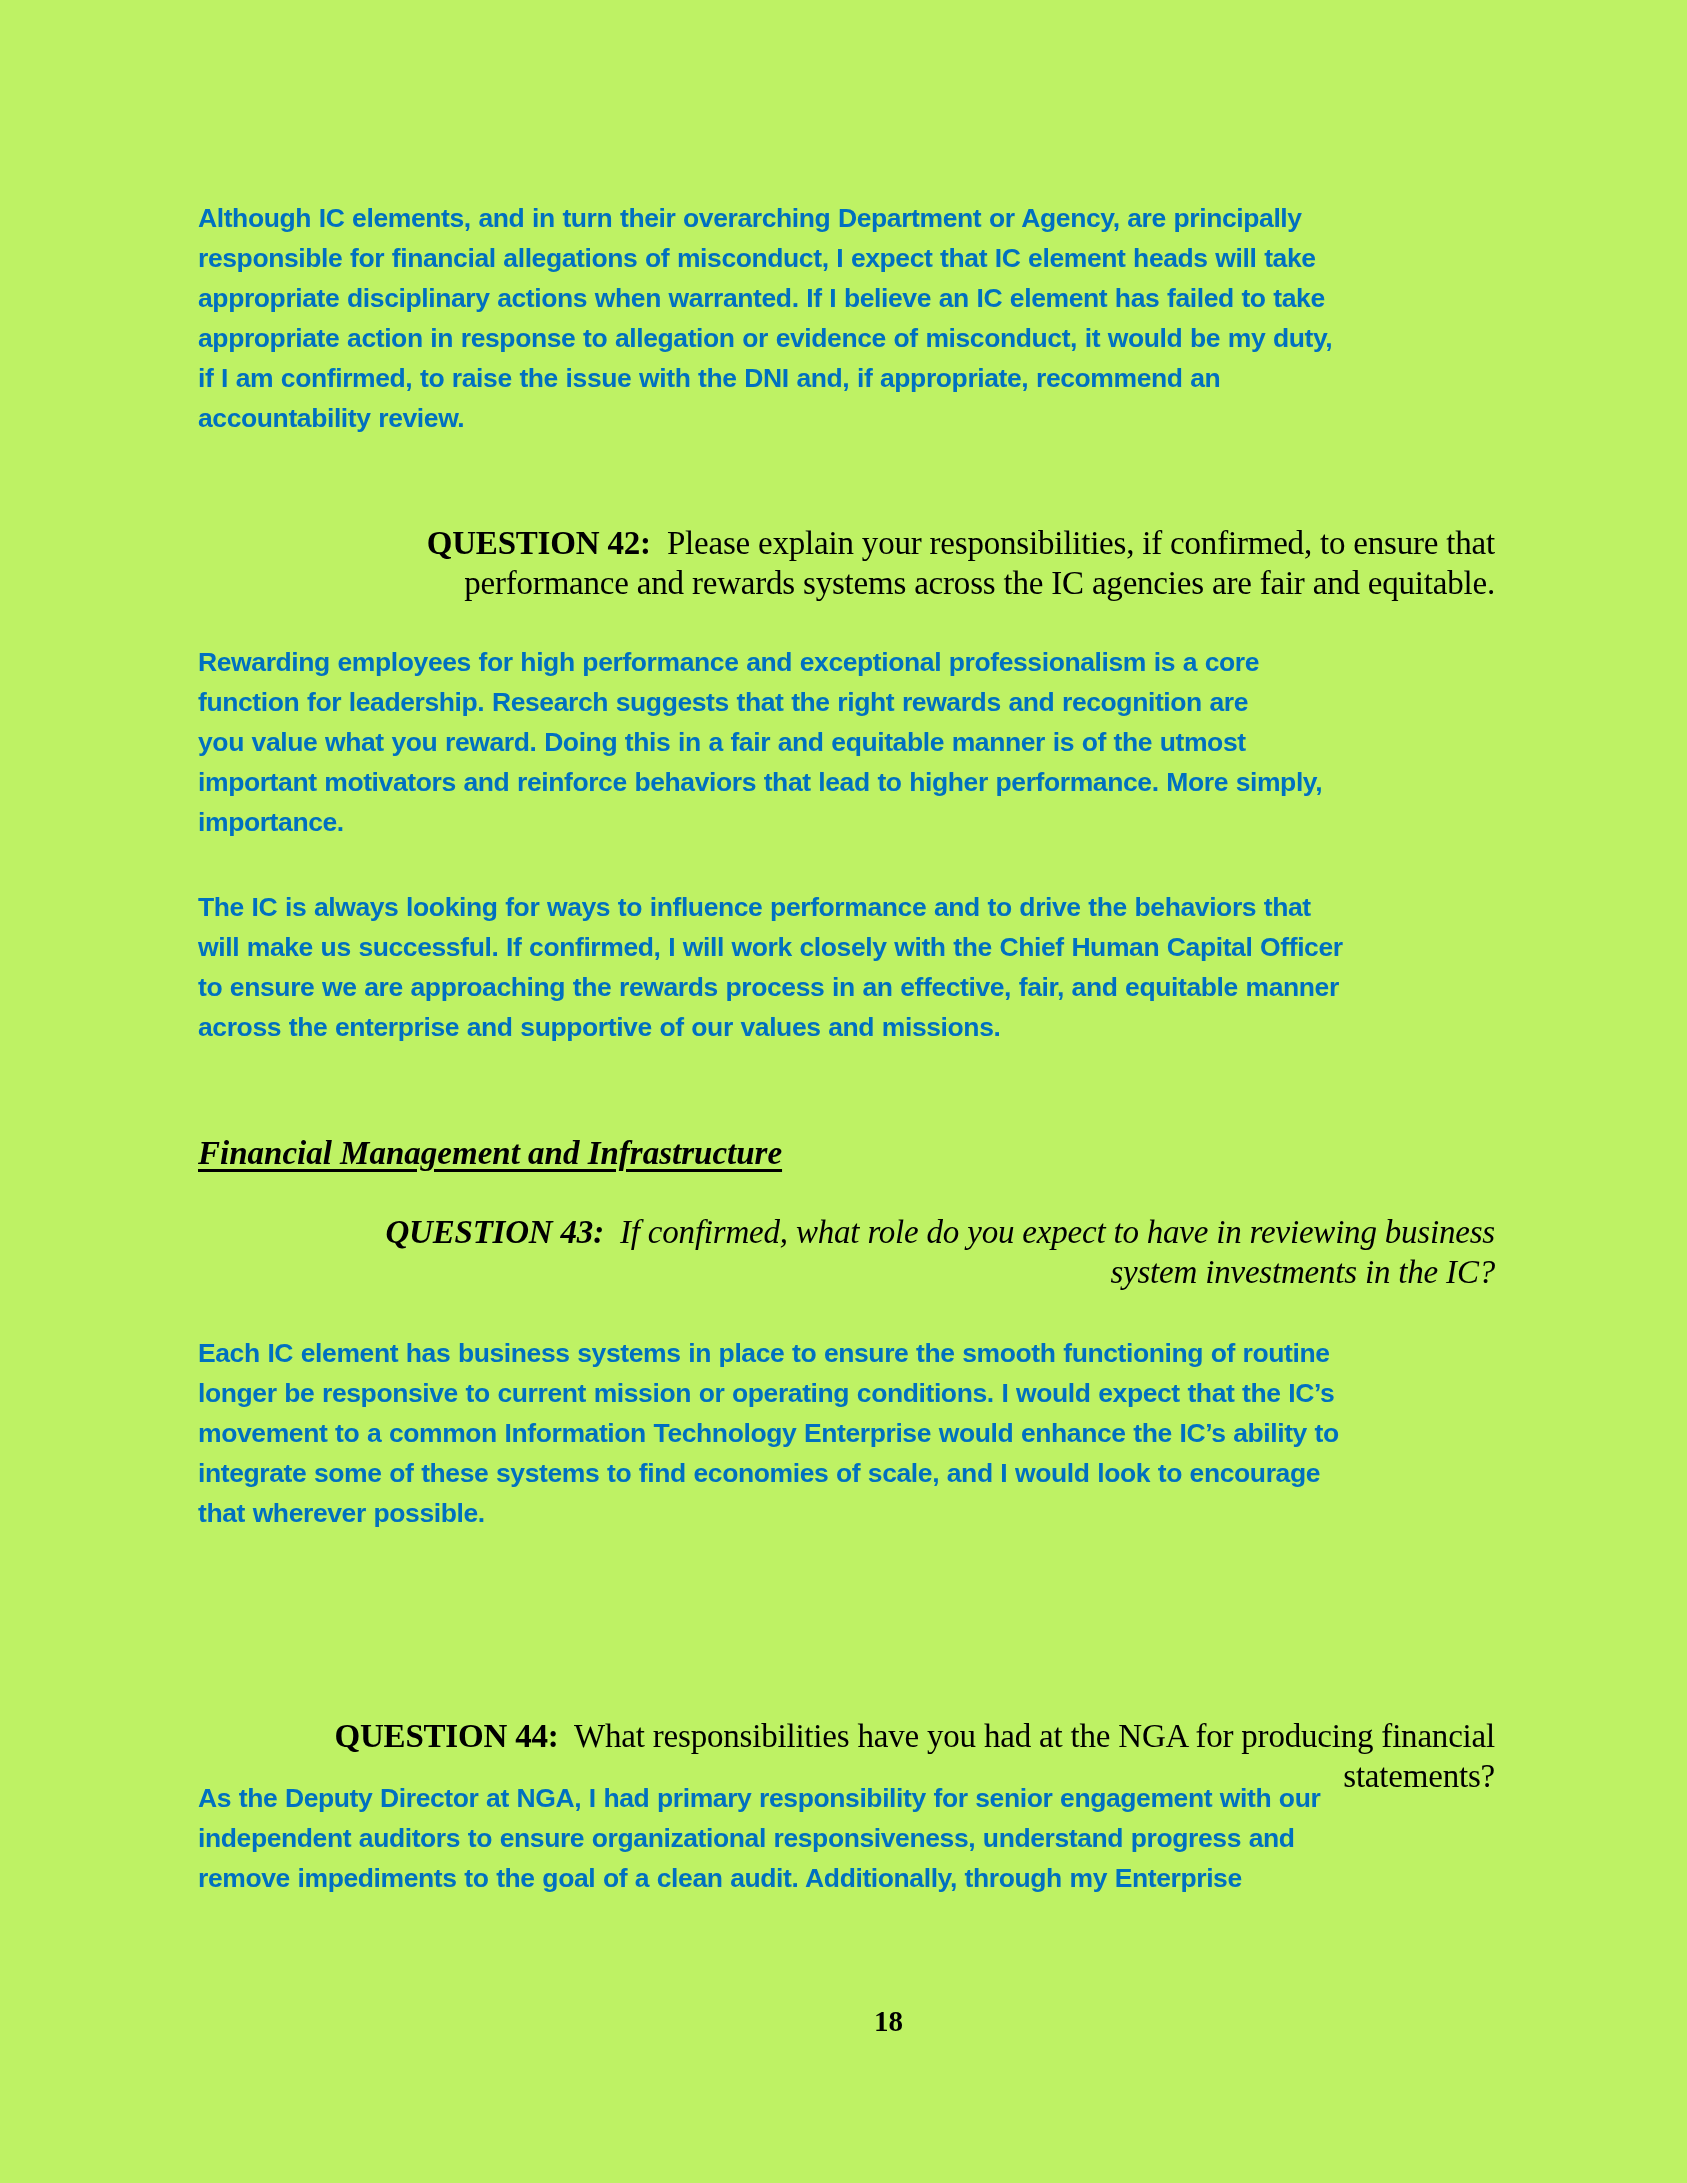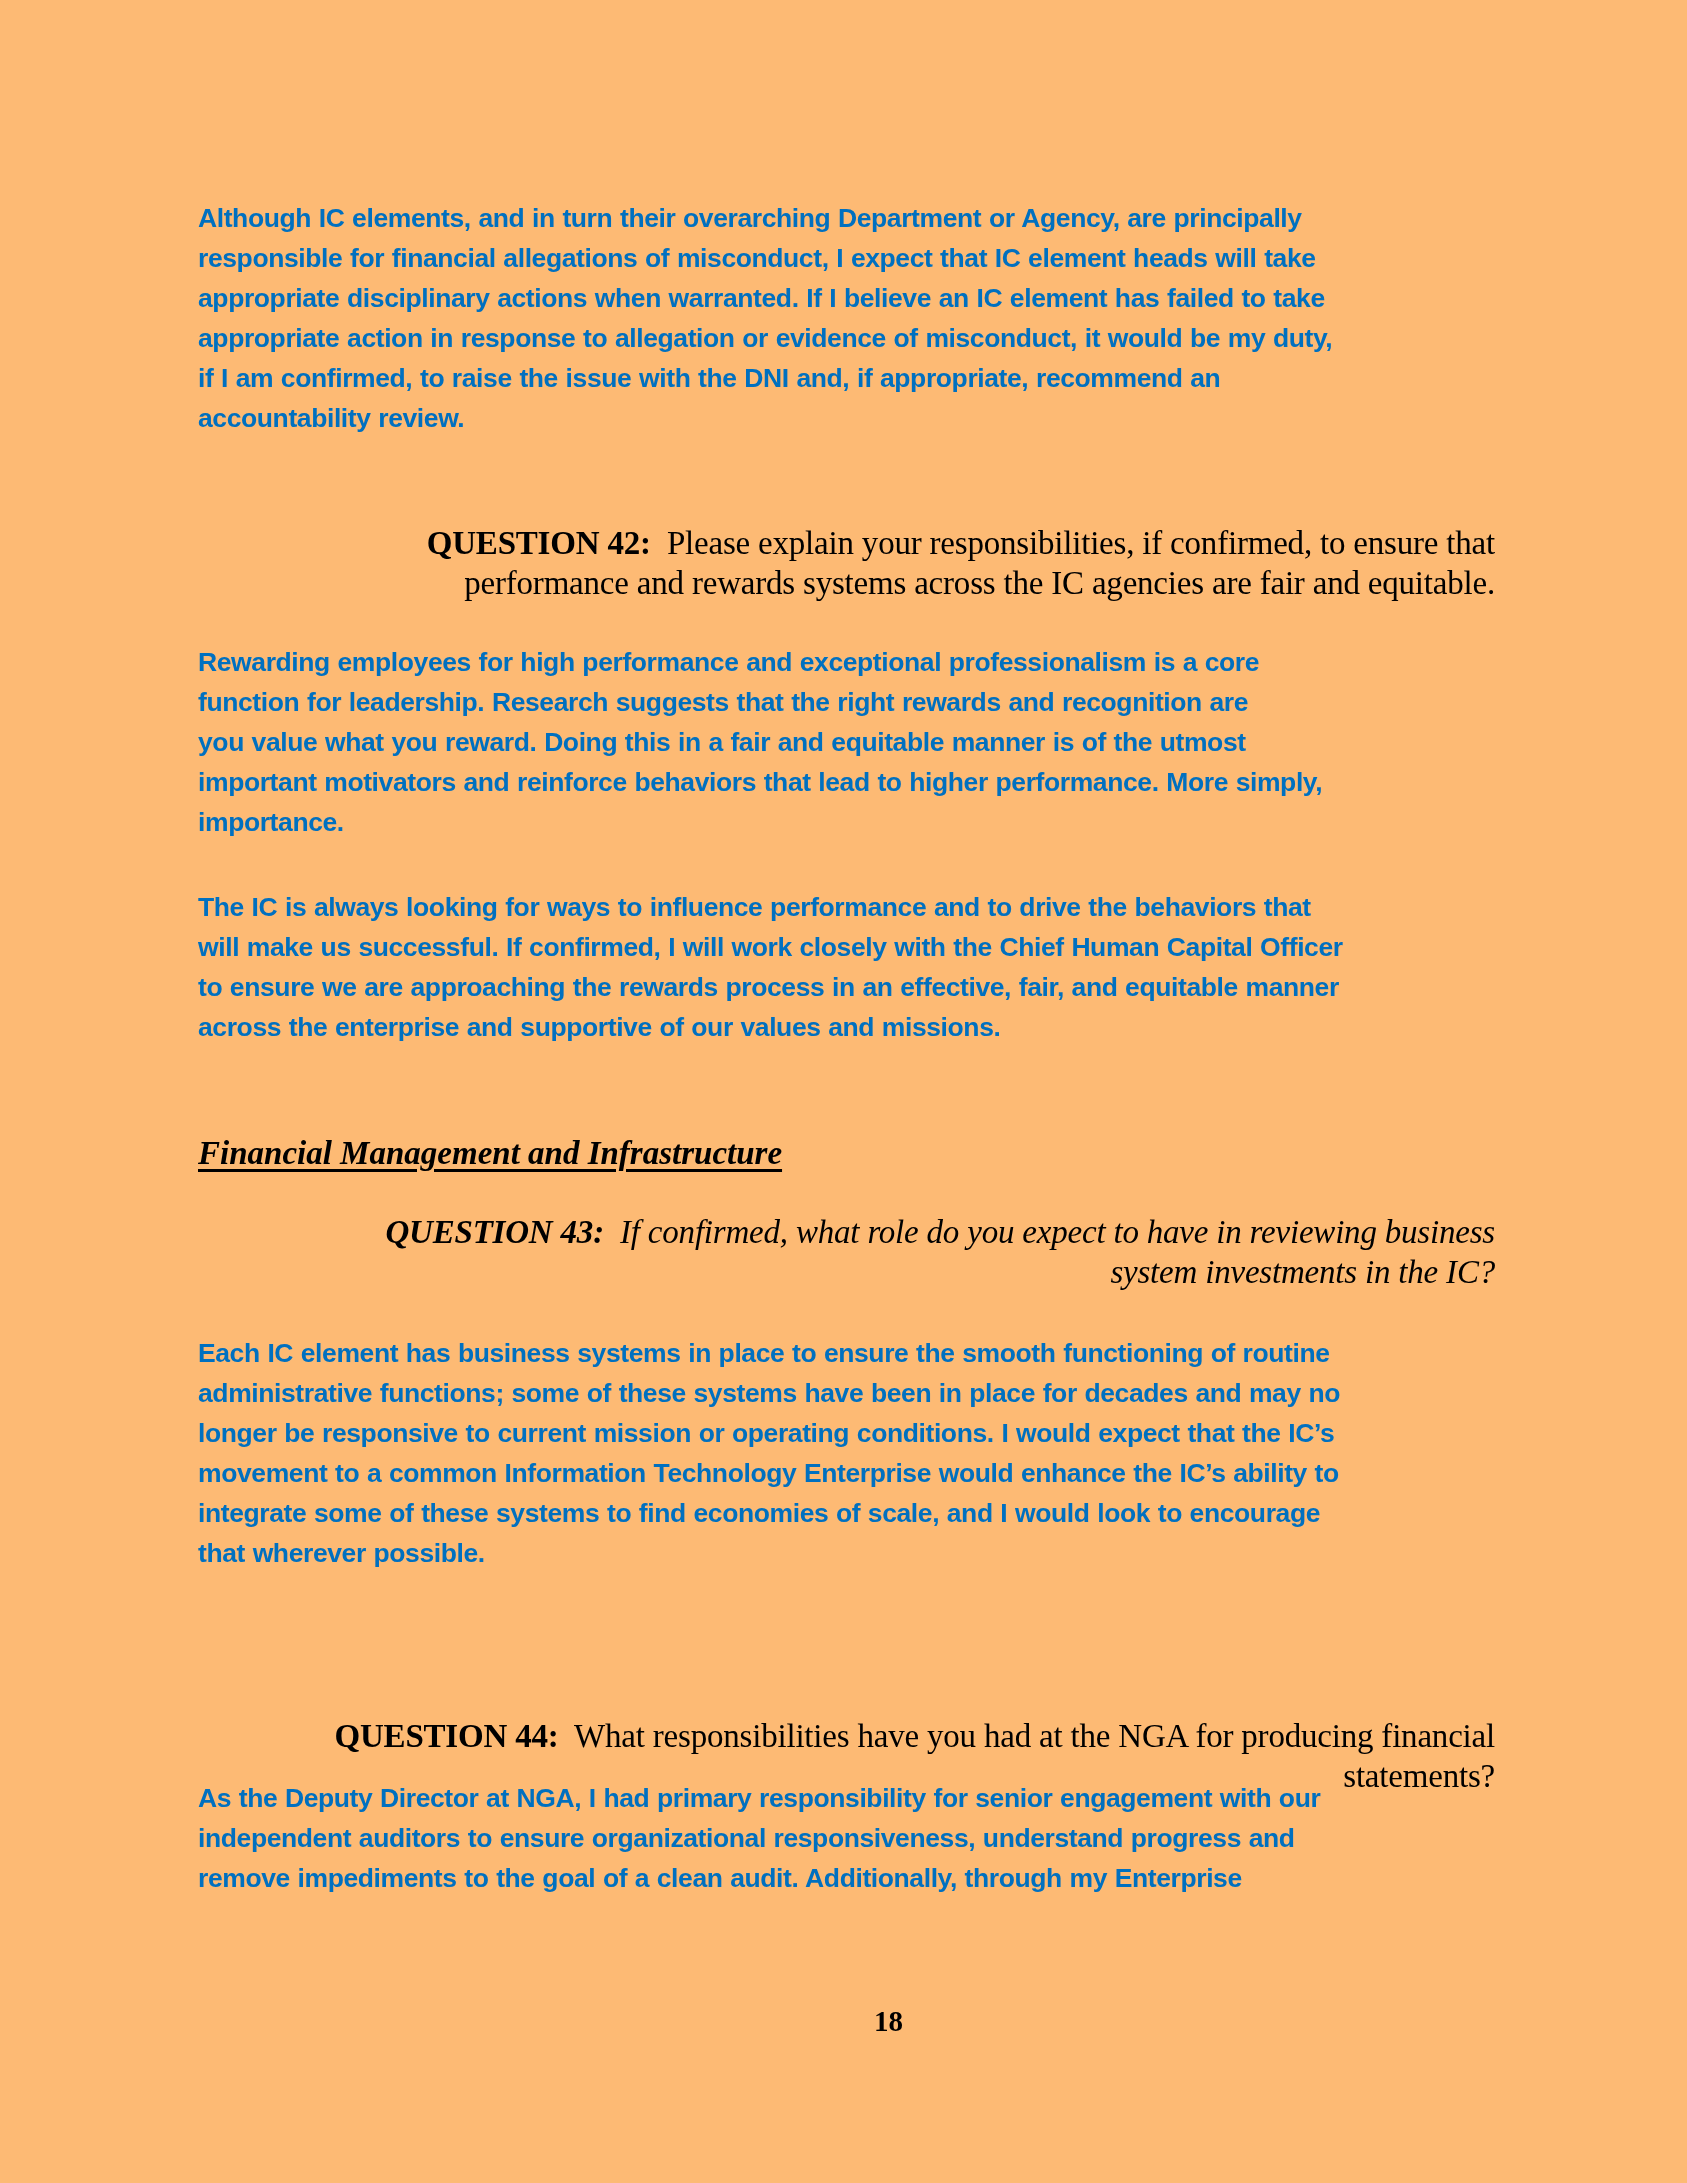--- a/index.html
+++ b/index.html
@@ -11,21 +11,21 @@
       width: 1687px;
       height: 2183px;
       position: relative;
       overflow: hidden;
     }
     .page {
       position: absolute;
       left: 0; top: 0;
       width: 1687px;
       height: 2183px;
-      background: #fdba74;
+      background: #bef264;
     }
     .block {
       position: absolute;
       left: 198px;
       width: 1297px;
       margin: 0;
     }
     .answer {
       font-family: "Liberation Sans", "DejaVu Sans", sans-serif;
       font-weight: bold;
@@ -118,21 +118,20 @@
     <span class="section-heading">Financial Management and Infrastructure</span>
   </div>
 
   <div class="block question" style="top:1212px;font-style:italic;">
     <span class="line"><span class="qlabel">QUESTION 43:</span><span style="white-space:pre;">  If confirmed, what role do you expect to have in reviewing business</span></span>
     <span class="line">system investments in the IC?</span>
   </div>
 
   <div class="block answer" style="top:1333px;">
     <span class="line">Each IC element has business systems in place to ensure the smooth functioning of routine</span>
-    <span class="line">administrative functions; some of these systems have been in place for decades and may no</span>
     <span class="line">longer be responsive to current mission or operating conditions.  I would expect that the IC’s</span>
     <span class="line">movement to a common Information Technology Enterprise would enhance the IC’s ability to</span>
     <span class="line">integrate some of these systems to find economies of scale, and I would look to encourage</span>
     <span class="line">that wherever possible.</span>
   </div>
 
   <div class="block question" style="top:1705px;margin-top:11px;">
     <span class="line"><span class="qlabel">QUESTION 44:</span><span style="white-space:pre;">  What responsibilities have you had at the NGA for producing financial</span></span>
     <span class="line">statements?</span>
   </div>

